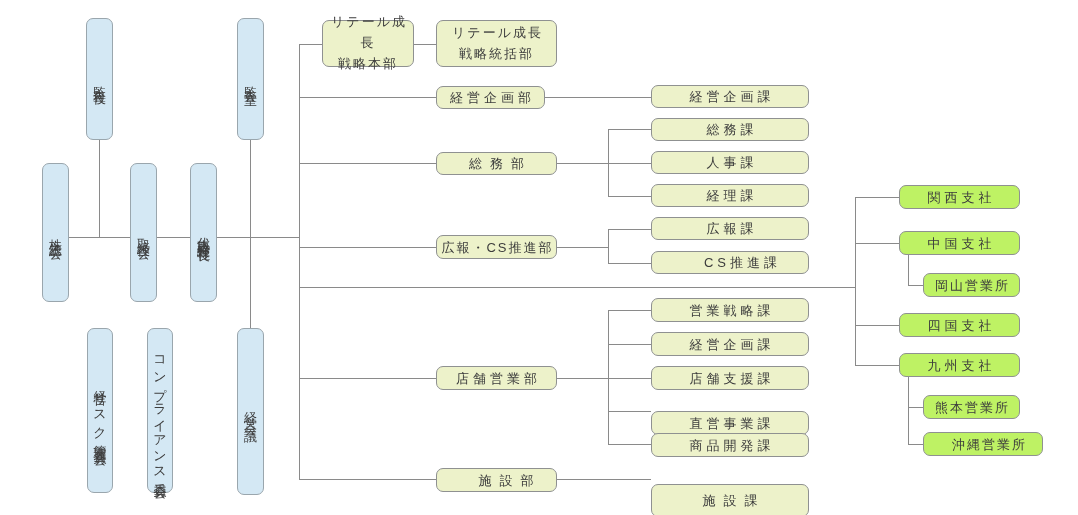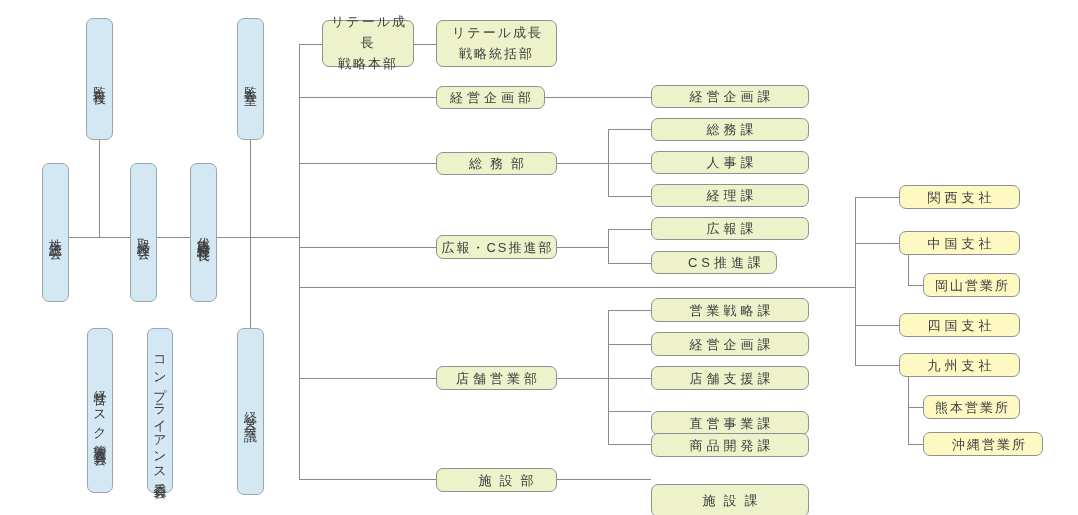--- a/index.html
+++ b/index.html
@@ -9,21 +9,21 @@
   .box{
     position:absolute;z-index:1;box-sizing:border-box;
     display:flex;align-items:center;justify-content:center;
     border:1px solid #8f9191;border-radius:7px;
     color:#3c3c3c;font-size:13px;line-height:1;letter-spacing:4px;
     text-indent:4px; 
     white-space:pre-line;text-align:center;
   }
   .blue{background:#d4e8f4;border-color:#9aa6ad;}
   .green{background:#edf2ca;}
-  .pink{background:#fef9c3;}
+  .pink{background:#bef264;}
   .vbox{
     writing-mode:vertical-rl;text-orientation:upright;
     letter-spacing:3px;text-indent:0;padding-top:3px;
   }
   .two{line-height:1.6;letter-spacing:2px;text-indent:2px;}
   .sp{letter-spacing:8px;text-indent:8px;}
 </style>
 </head>
 <body>
 
@@ -87,21 +87,21 @@
   <div class="box green sp" style="left:436px;top:152px;width:121px;height:23px;">総務部</div>
   <div class="box green" style="left:436px;top:235px;width:121px;height:24px;letter-spacing:2px;text-indent:2px;">広報・CS推進部</div>
   <div class="box green" style="left:436px;top:366px;width:121px;height:24px;">店舗営業部</div>
   <div class="box green sp" style="left:436px;top:468px;width:121px;height:24px;padding-left:19px;">施設部</div>
 
   <div class="box green" style="left:651px;top:85px;width:158px;height:23px;">経営企画課</div>
   <div class="box green" style="left:651px;top:118px;width:158px;height:23px;">総務課</div>
   <div class="box green" style="left:651px;top:151px;width:158px;height:23px;">人事課</div>
   <div class="box green" style="left:651px;top:184px;width:158px;height:23px;">経理課</div>
   <div class="box green" style="left:651px;top:217px;width:158px;height:23px;">広報課</div>
-  <div class="box green" style="left:651px;top:251px;width:126px;height:23px;padding-left:21px;">CS推進課</div>
+  <div class="box green" style="left:651px;top:251px;width:158px;height:23px;padding-left:21px;">CS推進課</div>
   <div class="box green" style="left:651px;top:298px;width:158px;height:24px;">営業戦略課</div>
   <div class="box green" style="left:651px;top:332px;width:158px;height:24px;">経営企画課</div>
   <div class="box green" style="left:651px;top:366px;width:158px;height:24px;">店舗支援課</div>
   <div class="box green" style="left:651px;top:399px;width:158px;height:24px;margin-top:12px;">直営事業課</div>
   <div class="box green" style="left:651px;top:433px;width:158px;height:24px;">商品開発課</div>
   <div class="box green sp" style="left:651px;top:484px;width:158px;height:33px;">施設課</div>
 
   <div class="box pink" style="left:899px;top:185px;width:121px;height:24px;">関西支社</div>
   <div class="box pink" style="left:899px;top:231px;width:121px;height:24px;">中国支社</div>
   <div class="box pink" style="left:923px;top:273px;width:97px;height:24px;letter-spacing:2px;text-indent:2px;">岡山営業所</div>

